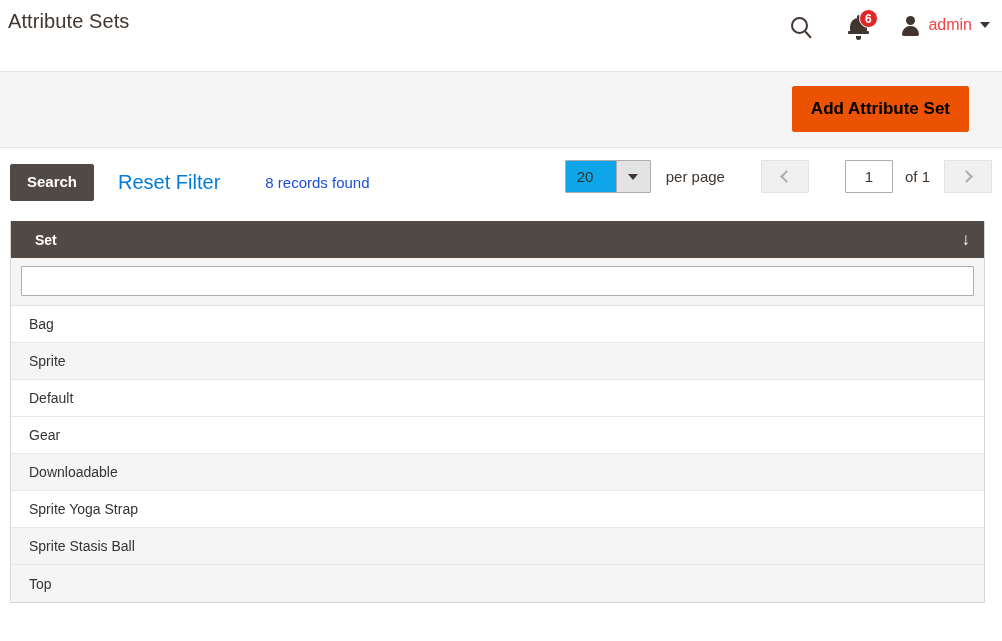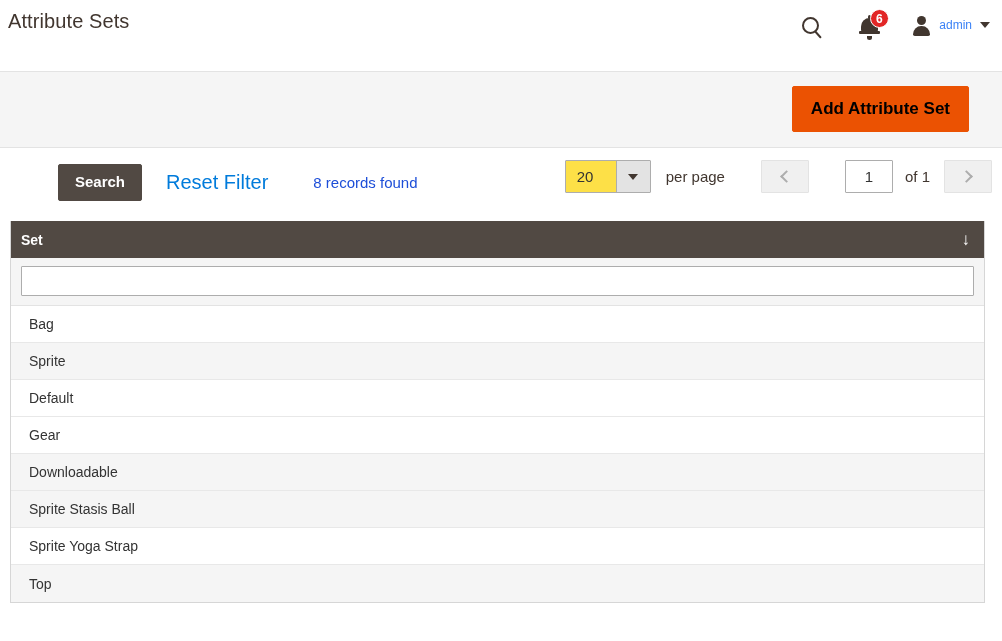--- a/index.html
+++ b/index.html
@@ -129,22 +129,22 @@
   }
   .avatar-glyph::after {
     content: "";
     position: absolute;
     left: 1px; top: 10px;
     width: 17px; height: 10px;
     background: #41362f;
     border-radius: 9px 9px 2px 2px;
   }
   .admin-name {
-    font-size: 12px;
-    color: #3b82f6;
+    font-size: 16px;
+    color: #ef4444;
     margin-right: 8px;
   }
   .caret-down {
     width: 0; height: 0;
     border-left: 5.5px solid transparent;
     border-right: 5.5px solid transparent;
     border-top: 6.5px solid #41362f;
   }
 
   
@@ -188,21 +188,20 @@
     background: #514943;
     color: #ffffff;
     border: 1px solid #514943;
     border-radius: 2px;
     font-size: 15px;
     font-weight: bold;
     font-family: "Liberation Sans", sans-serif;
     padding: 8px 16px 9px 16px;
     cursor: pointer;
     line-height: 1.2;
-    margin-left: 48px;
   }
   .link-reset {
     color: #007bdb;
     font-size: 20px;
     margin-left: 24px;
     text-decoration: none;
     cursor: pointer;
   }
   .records-found {
     font-size: 15px;
@@ -220,21 +219,21 @@
   .limit-select {
     display: flex;
     height: 33px;
     border: 1px solid #adadad;
     border-radius: 1px;
     overflow: hidden;
     cursor: pointer;
   }
   .limit-value {
     width: 50px;
-    background: #fde047;
+    background: #0ea5e9;
     display: flex;
     align-items: center;
     padding-left: 11px;
     font-size: 15px;
     color: #333333;
   }
   .limit-arrow {
     width: 34px;
     background: #e3e3e3;
     border-left: 1px solid #adadad;
@@ -302,21 +301,21 @@
     border-left: 1px solid #d6d6d6;
     border-right: 1px solid #d6d6d6;
     border-bottom: 1px solid #d6d6d6;
   }
   .grid-head {
     background: #514943;
     height: 37px;
     display: flex;
     align-items: center;
     justify-content: space-between;
-    padding: 0 14px 0 10px;
+    padding: 0 14px 0 24px;
   }
   .grid-head-label {
     color: #ffffff;
     font-size: 14px;
     font-weight: bold;
   }
   .sort-arrow {
     color: #ffffff;
     font-size: 17px;
     line-height: 1;
@@ -436,24 +435,24 @@
       </div>
       <div class="grid-row">
         <span>Default</span>
       </div>
       <div class="grid-row">
         <span>Gear</span>
       </div>
       <div class="grid-row odd">
         <span>Downloadable</span>
       </div>
+      <div class="grid-row">
+        <span>Sprite Yoga Strap</span>
+      </div>
       <div class="grid-row odd">
         <span>Sprite Stasis Ball</span>
       </div>
-      <div class="grid-row">
-        <span>Sprite Yoga Strap</span>
-      </div>
       <div class="grid-row odd">
         <span>Top</span>
       </div>
     </div>
 
 </div>
 
 </body></html>

